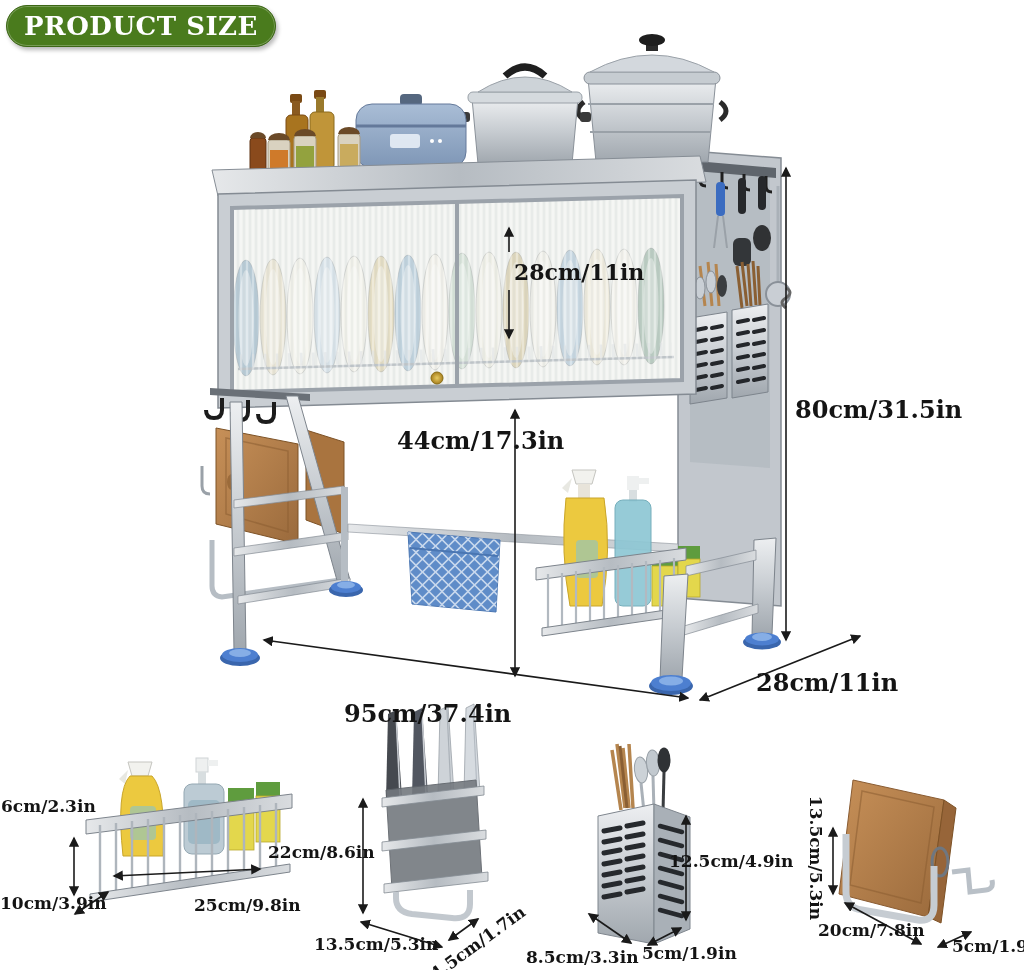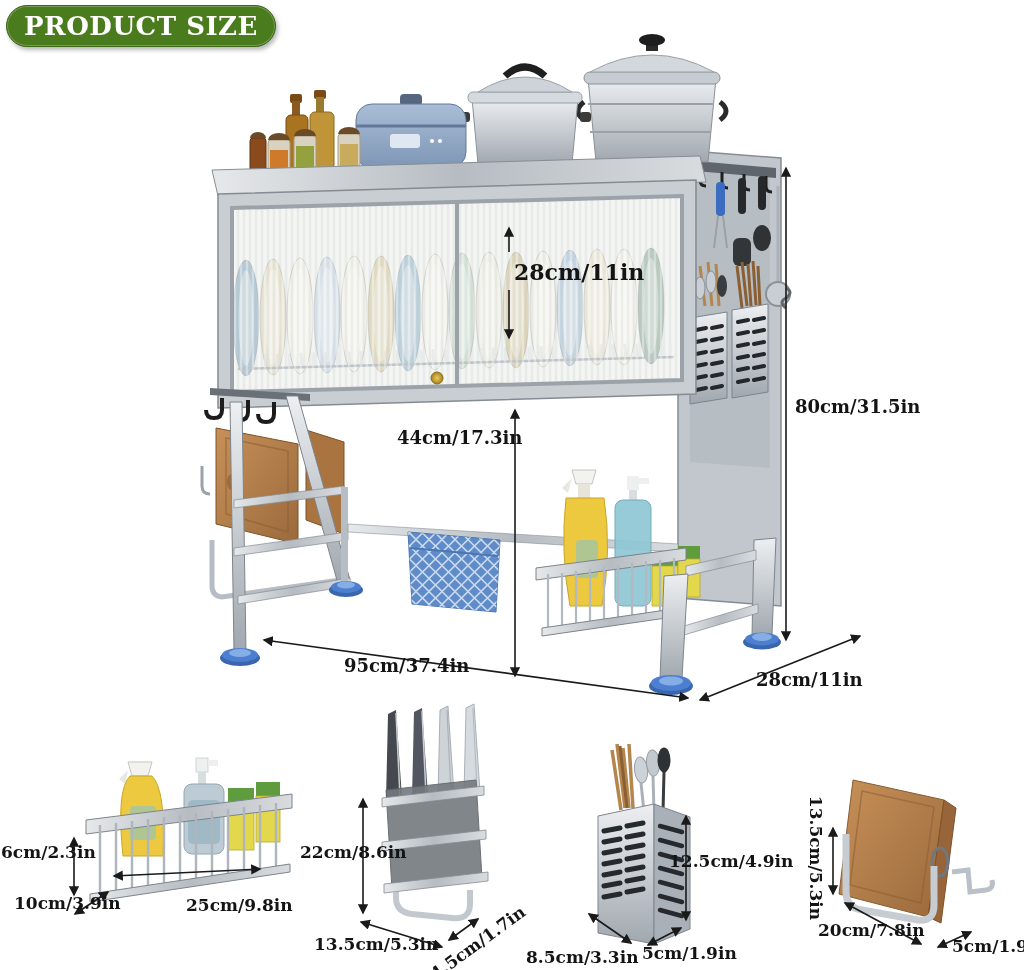--- a/index.html
+++ b/index.html
@@ -4,21 +4,21 @@
 <style>
   html,body{margin:0;padding:0;background:#ffffff;}
   .stage{position:relative;width:1024px;height:970px;background:#ffffff;overflow:hidden;
          font-family:"DejaVu Serif", serif;padding-left:32px;}
   .badge{position:absolute;left:6px;top:5px;width:268px;height:40px;background:#4a7b1d;
          border-radius:22px;display:flex;align-items:center;justify-content:center;
          box-shadow:2px 3px 4px rgba(0,0,0,.28), inset 0 0 0 1px rgba(255,255,255,.25);
          border:1px solid #3c6715;}
   .badge span{color:#ffffff;font-weight:bold;font-size:26px;letter-spacing:.5px;white-space:nowrap;}
   .dim{position:absolute;color:#141414;font-weight:bold;white-space:nowrap;line-height:1.1;}
-  .dim.main{font-size:18px;}
+  .dim.main{font-size:24px;}
   .dim.inner{font-size:22px;}
   .dim.small{font-size:17px;}
   .rot{transform:translate(-50%,-50%) rotate(-36deg);}
   .rot90{transform:translate(-50%,-50%) rotate(90deg);}
   svg{position:absolute;left:0;top:0;}
 </style>
 </head>
 <body>
 
 <div class="stage">
@@ -330,28 +330,28 @@
       <line x1="648" y1="945" x2="681" y2="928" marker-start="url(#ah)" marker-end="url(#ah)"></line>
       <line x1="833" y1="828" x2="833" y2="894" marker-start="url(#ah)" marker-end="url(#ah)"></line>
       <line x1="845" y1="903" x2="921" y2="944" marker-start="url(#ah)" marker-end="url(#ah)"></line>
       <line x1="938" y1="947" x2="971" y2="932" marker-start="url(#ah)" marker-end="url(#ah)"></line>
     </g>
   </svg>
 
   <div class="dim inner" style="left:514px;top:260px">28cm/11in</div>
   <div class="dim main" style="left:795px;top:397px">80cm/31.5in</div>
   <div class="dim main" style="left:397px;top:428px">44cm/17.3in</div>
-  <div class="dim main" style="left:344px;top:656px">95cm/37.4in</div>
+  <div class="dim main" style="left:344px;top:701px">95cm/37.4in</div>
   <div class="dim main" style="left:756px;top:670px">28cm/11in</div>
 
-  <div class="dim small" style="left:1px;top:843px">6cm/2.3in</div>
-  <div class="dim small" style="left:14px;top:894px">10cm/3.9in</div>
-  <div class="dim small" style="left:186px;top:896px">25cm/9.8in</div>
-
-  <div class="dim small" style="left:300px;top:843px">22cm/8.6in</div>
+  <div class="dim small" style="left:1px;top:797px">6cm/2.3in</div>
+  <div class="dim small" style="left:0;top:894px">10cm/3.9in</div>
+  <div class="dim small" style="left:194px;top:896px">25cm/9.8in</div>
+
+  <div class="dim small" style="left:268px;top:843px">22cm/8.6in</div>
   <div class="dim small" style="left:314px;top:935px">13.5cm/5.3in</div>
   <div class="dim small rot" style="left:478px;top:943px">4.5cm/1.7in</div>
 
   <div class="dim small" style="left:669px;top:852px">12.5cm/4.9in</div>
   <div class="dim small" style="left:526px;top:948px">8.5cm/3.3in</div>
   <div class="dim small" style="left:642px;top:944px">5cm/1.9in</div>
 
   <div class="dim small rot90" style="left:816px;top:858px">13.5cm/5.3in</div>
   <div class="dim small" style="left:818px;top:921px">20cm/7.8in</div>
   <div class="dim small" style="left:952px;top:937px">5cm/1.9in</div>

